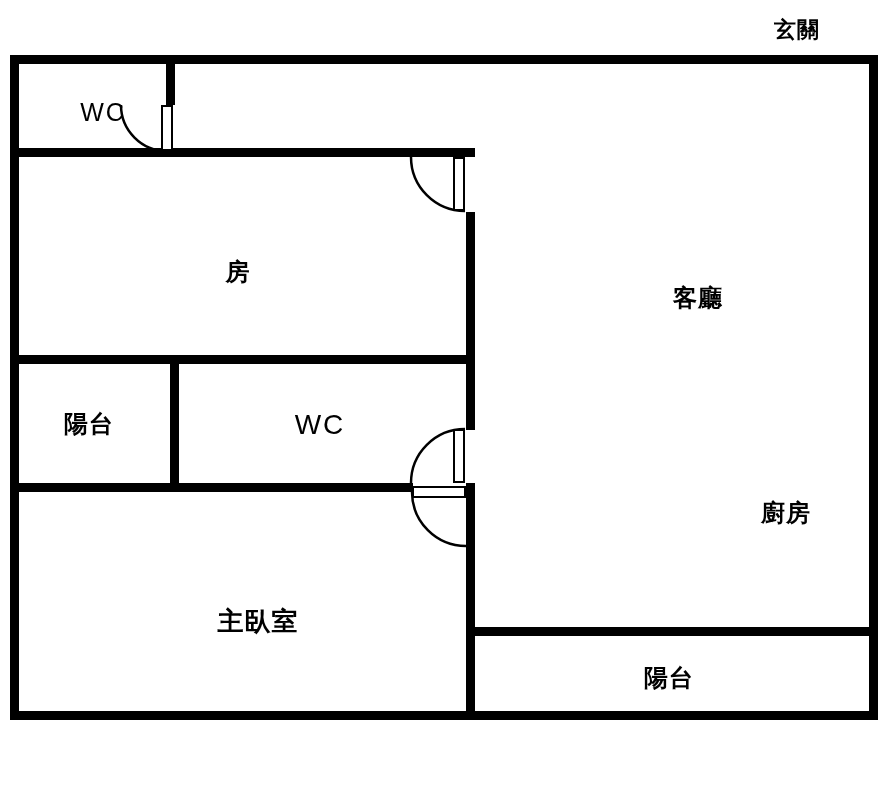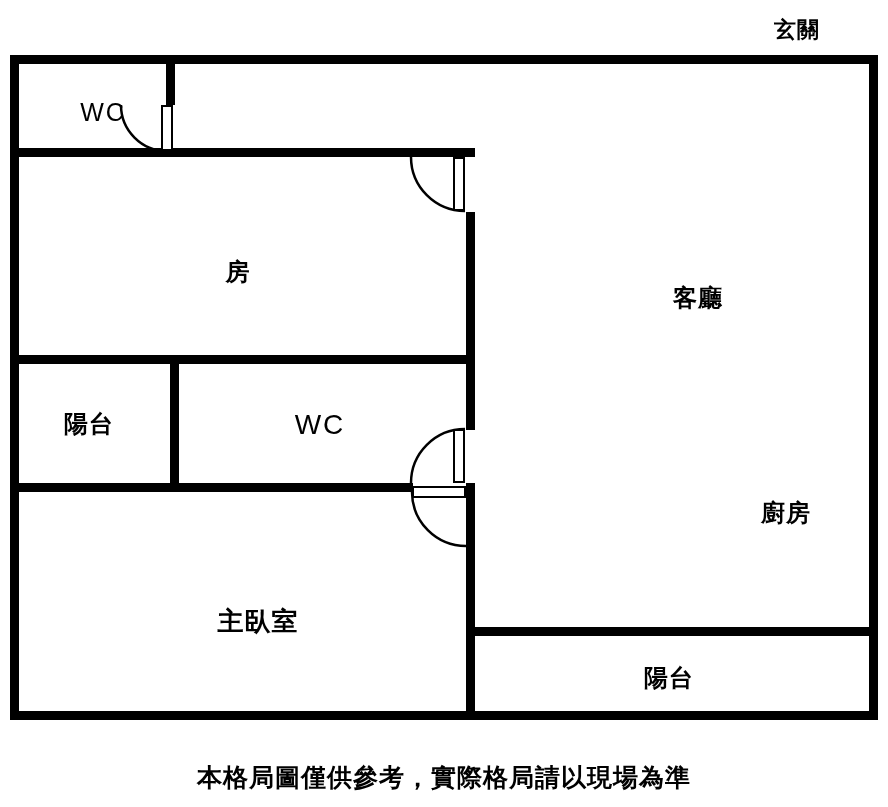--- a/index.html
+++ b/index.html
@@ -84,15 +84,14 @@
   <div class="lbl" style="left:797px; top:30px;  font-size:22px;">玄關</div>
   <div class="lbl latin" style="left:103px; top:112px; font-size:25px;">WC</div>
   <div class="lbl" style="left:238px; top:272px; font-size:24px;">房</div>
   <div class="lbl" style="left:698px; top:298px; font-size:24px;">客廳</div>
   <div class="lbl" style="left:89px;  top:424px; font-size:24px;">陽台</div>
   <div class="lbl latin" style="left:320px; top:425px; font-size:28px;">WC</div>
   <div class="lbl" style="left:786px; top:505px; font-size:24px;margin-top:8px;">廚房</div>
   <div class="lbl" style="left:258px; top:621px; font-size:26px;">主臥室</div>
   <div class="lbl" style="left:669px; top:678px; font-size:24px;">陽台</div>
 
-  <div class="lbl" style="left:444px; top:777px; font-size:25px;">本格局圖僅供參考，實際格局請以現場為準</div>
 
 </div>
 
 </body></html>

